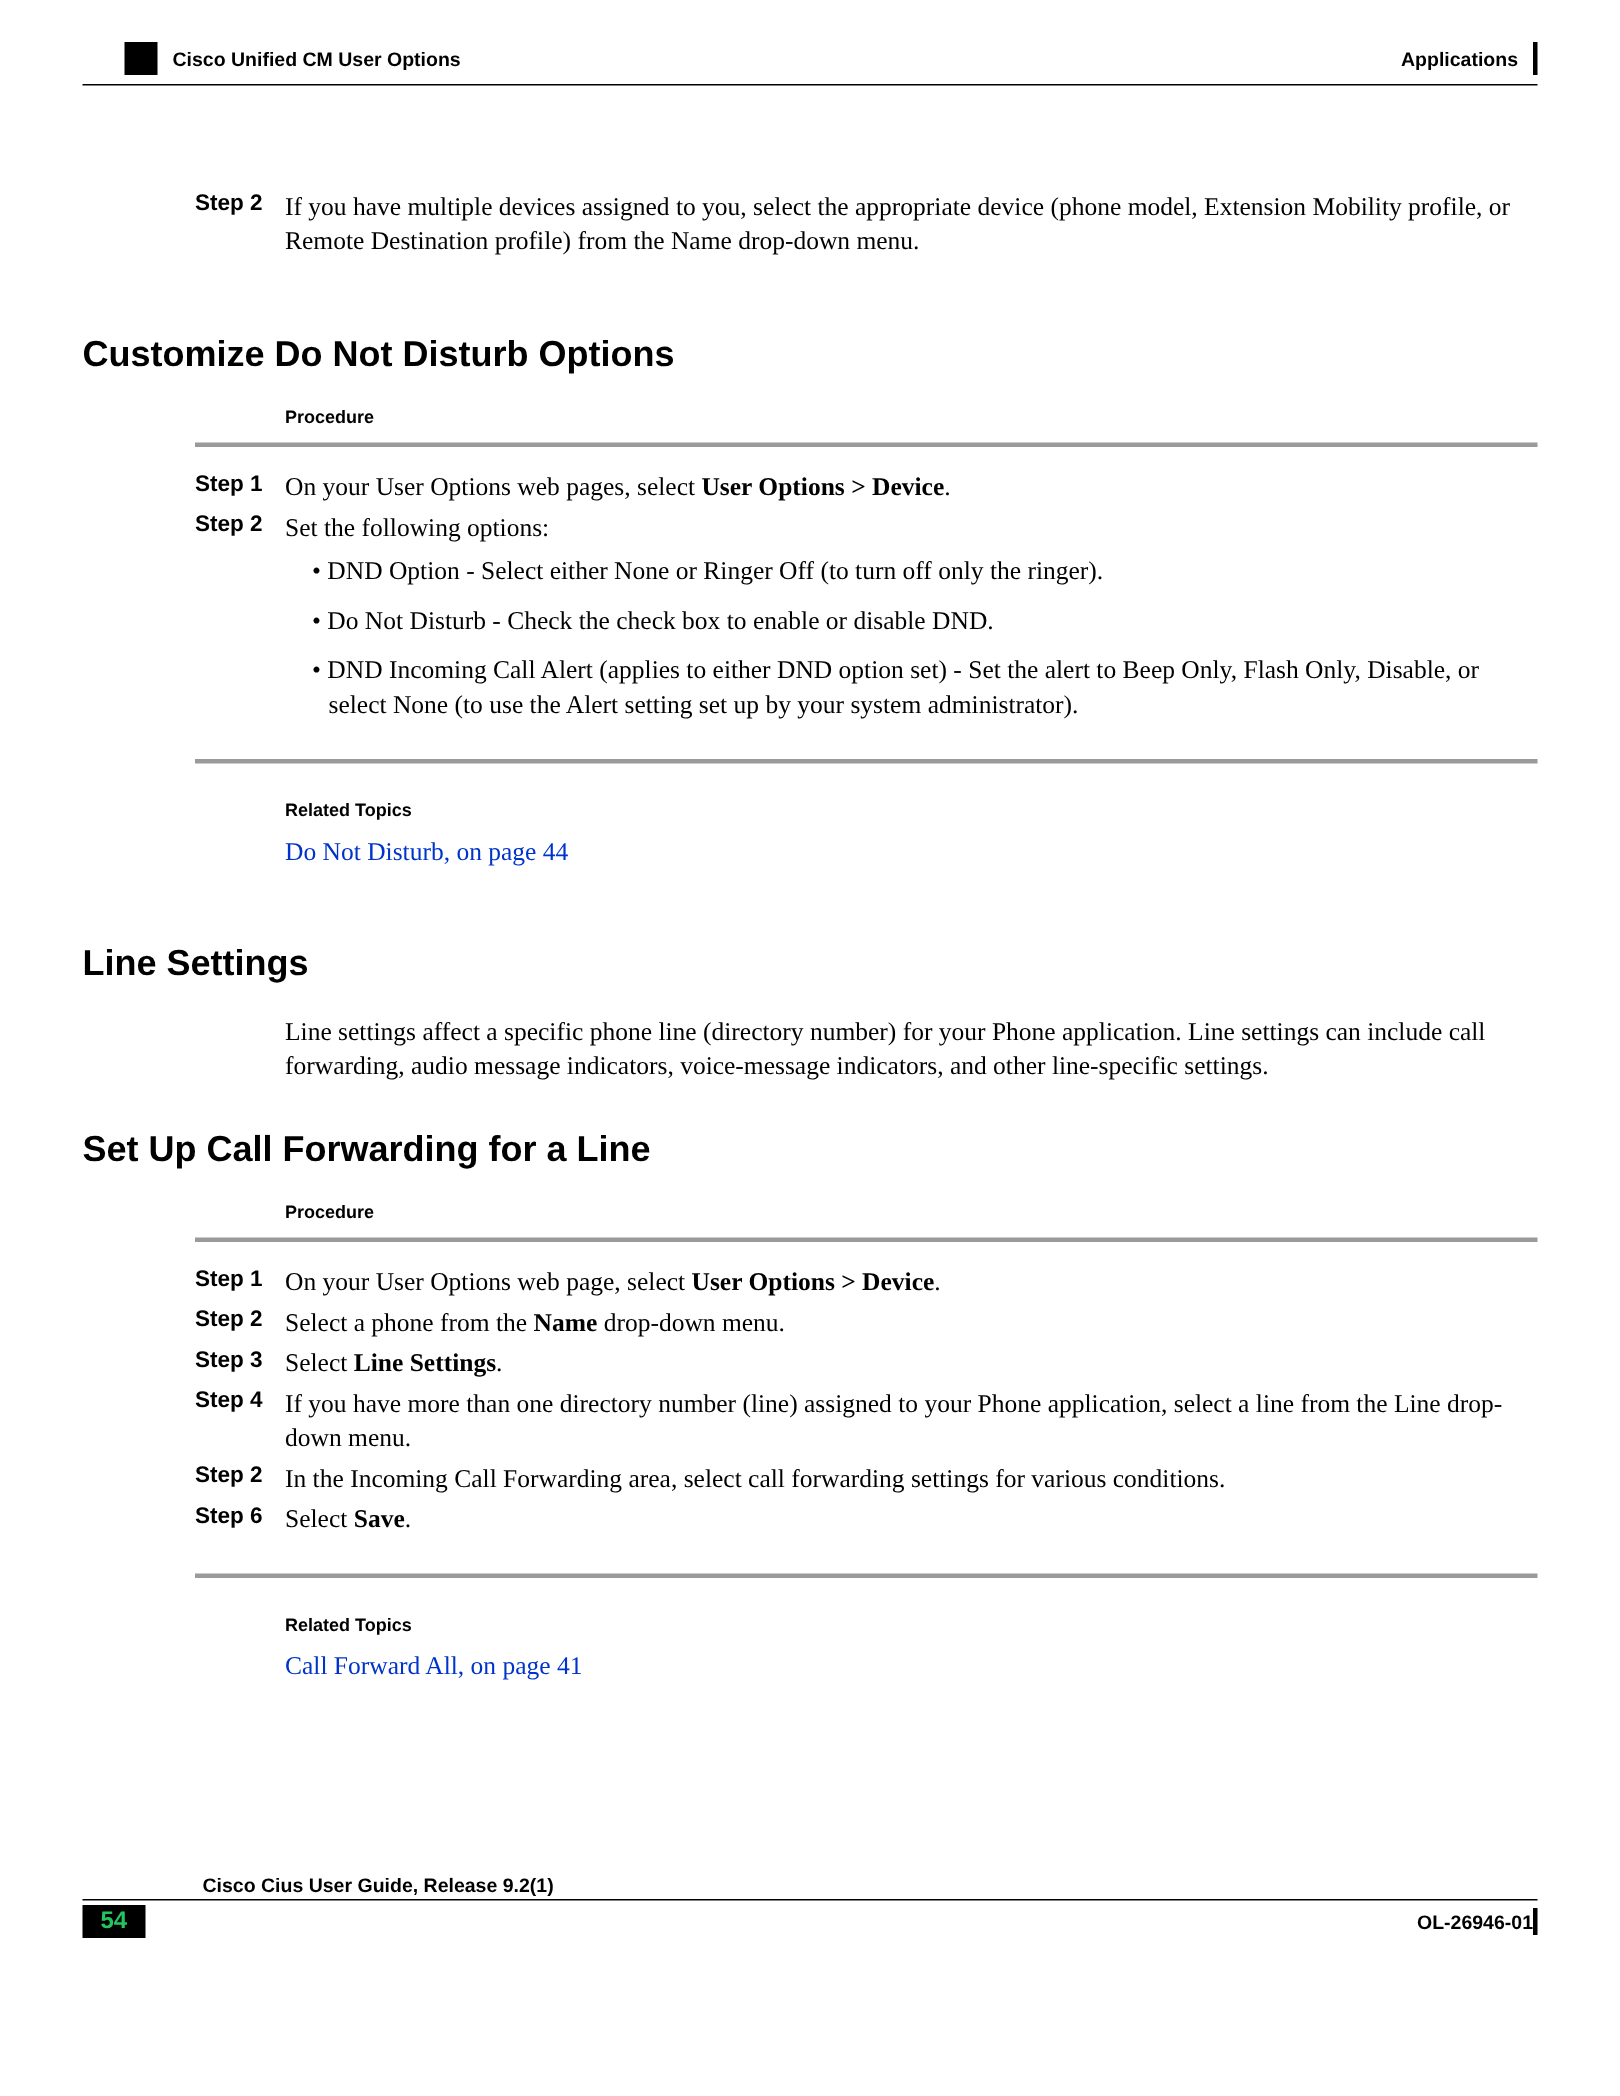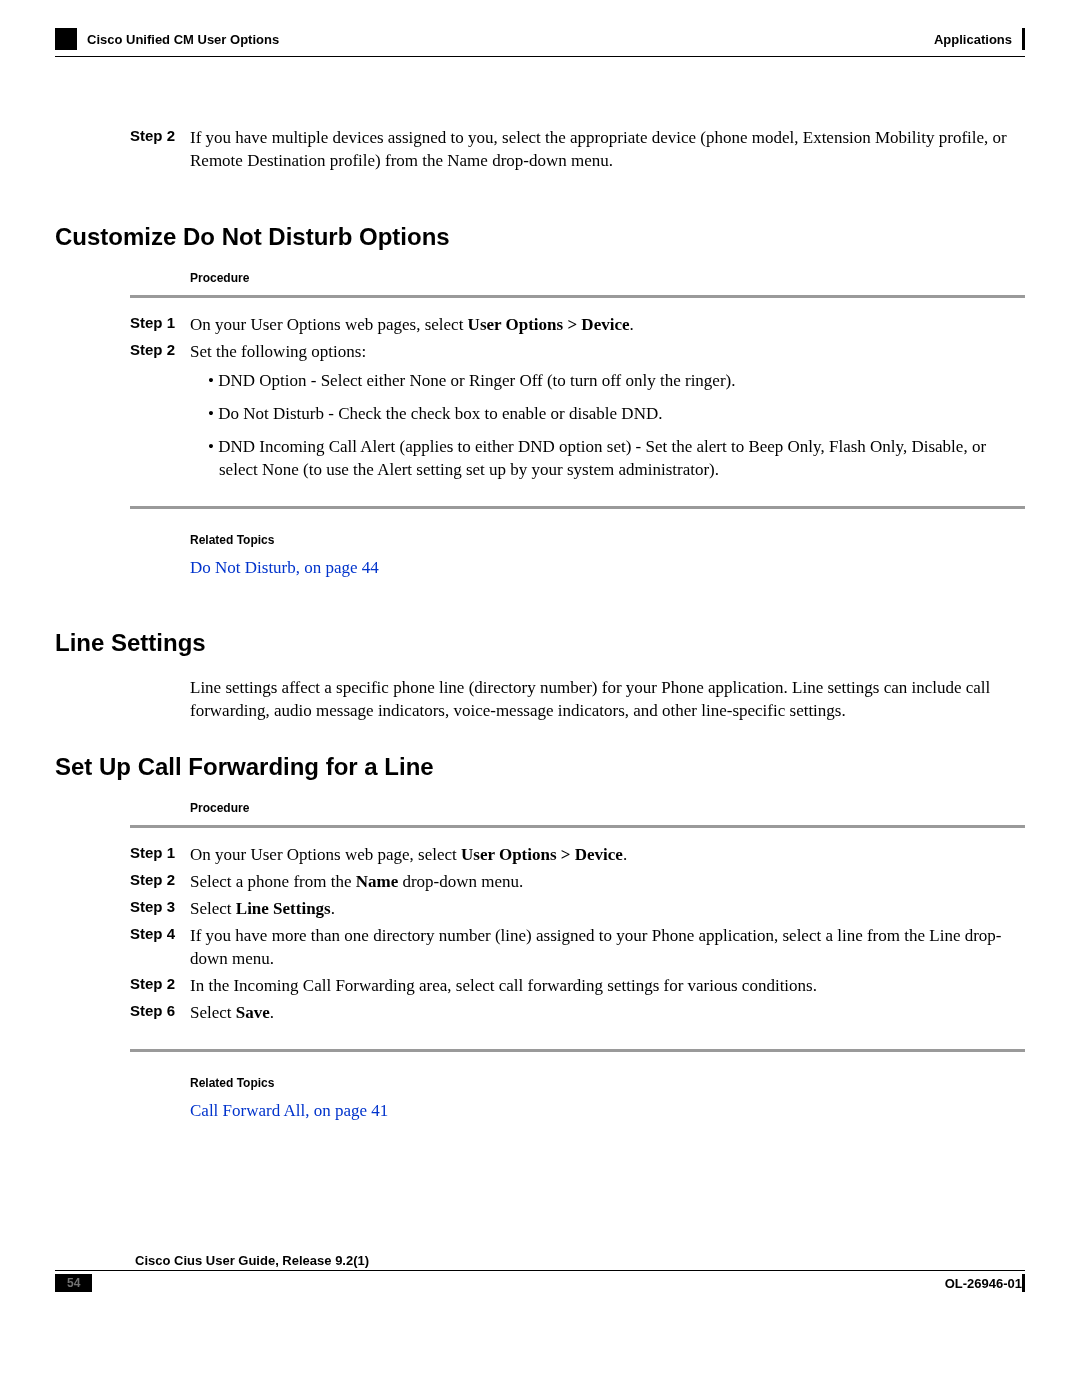--- a/index.html
+++ b/index.html
@@ -18,20 +18,21 @@
     box-sizing: border-box;
   }
   .top-header {
     display: flex;
     justify-content: space-between;
     align-items: center;
     font-family: Arial, Helvetica, sans-serif;
     font-weight: bold;
     font-size: 13px;
     margin-bottom: 6px;
+    margin-left: 28px;
   }
   .top-right {
     display: flex;
     align-items: center;
     gap: 10px;
   }
   .top-left {
     display: flex;
     align-items: center;
     gap: 10px;
@@ -131,24 +132,24 @@
     margin: 0 0 0 0;
   }
   .footer-row {
     display: flex;
     justify-content: space-between;
     align-items: center;
     margin-top: 3px;
   }
   .page-num-box {
     background: #000;
-    color: #737373;
-    font-family: Arial, Helvetica, sans-serif;
-    font-weight: bold;
-    font-size: 12px;
+    color: #22c55e;
+    font-family: Arial, Helvetica, sans-serif;
+    font-weight: bold;
+    font-size: 16px;
     padding: 2px 12px;
   }
   .footer-right {
     display: flex;
     align-items: center;
     font-family: Arial, Helvetica, sans-serif;
     font-weight: bold;
     font-size: 13px;
   }
   .vbar-bot {

